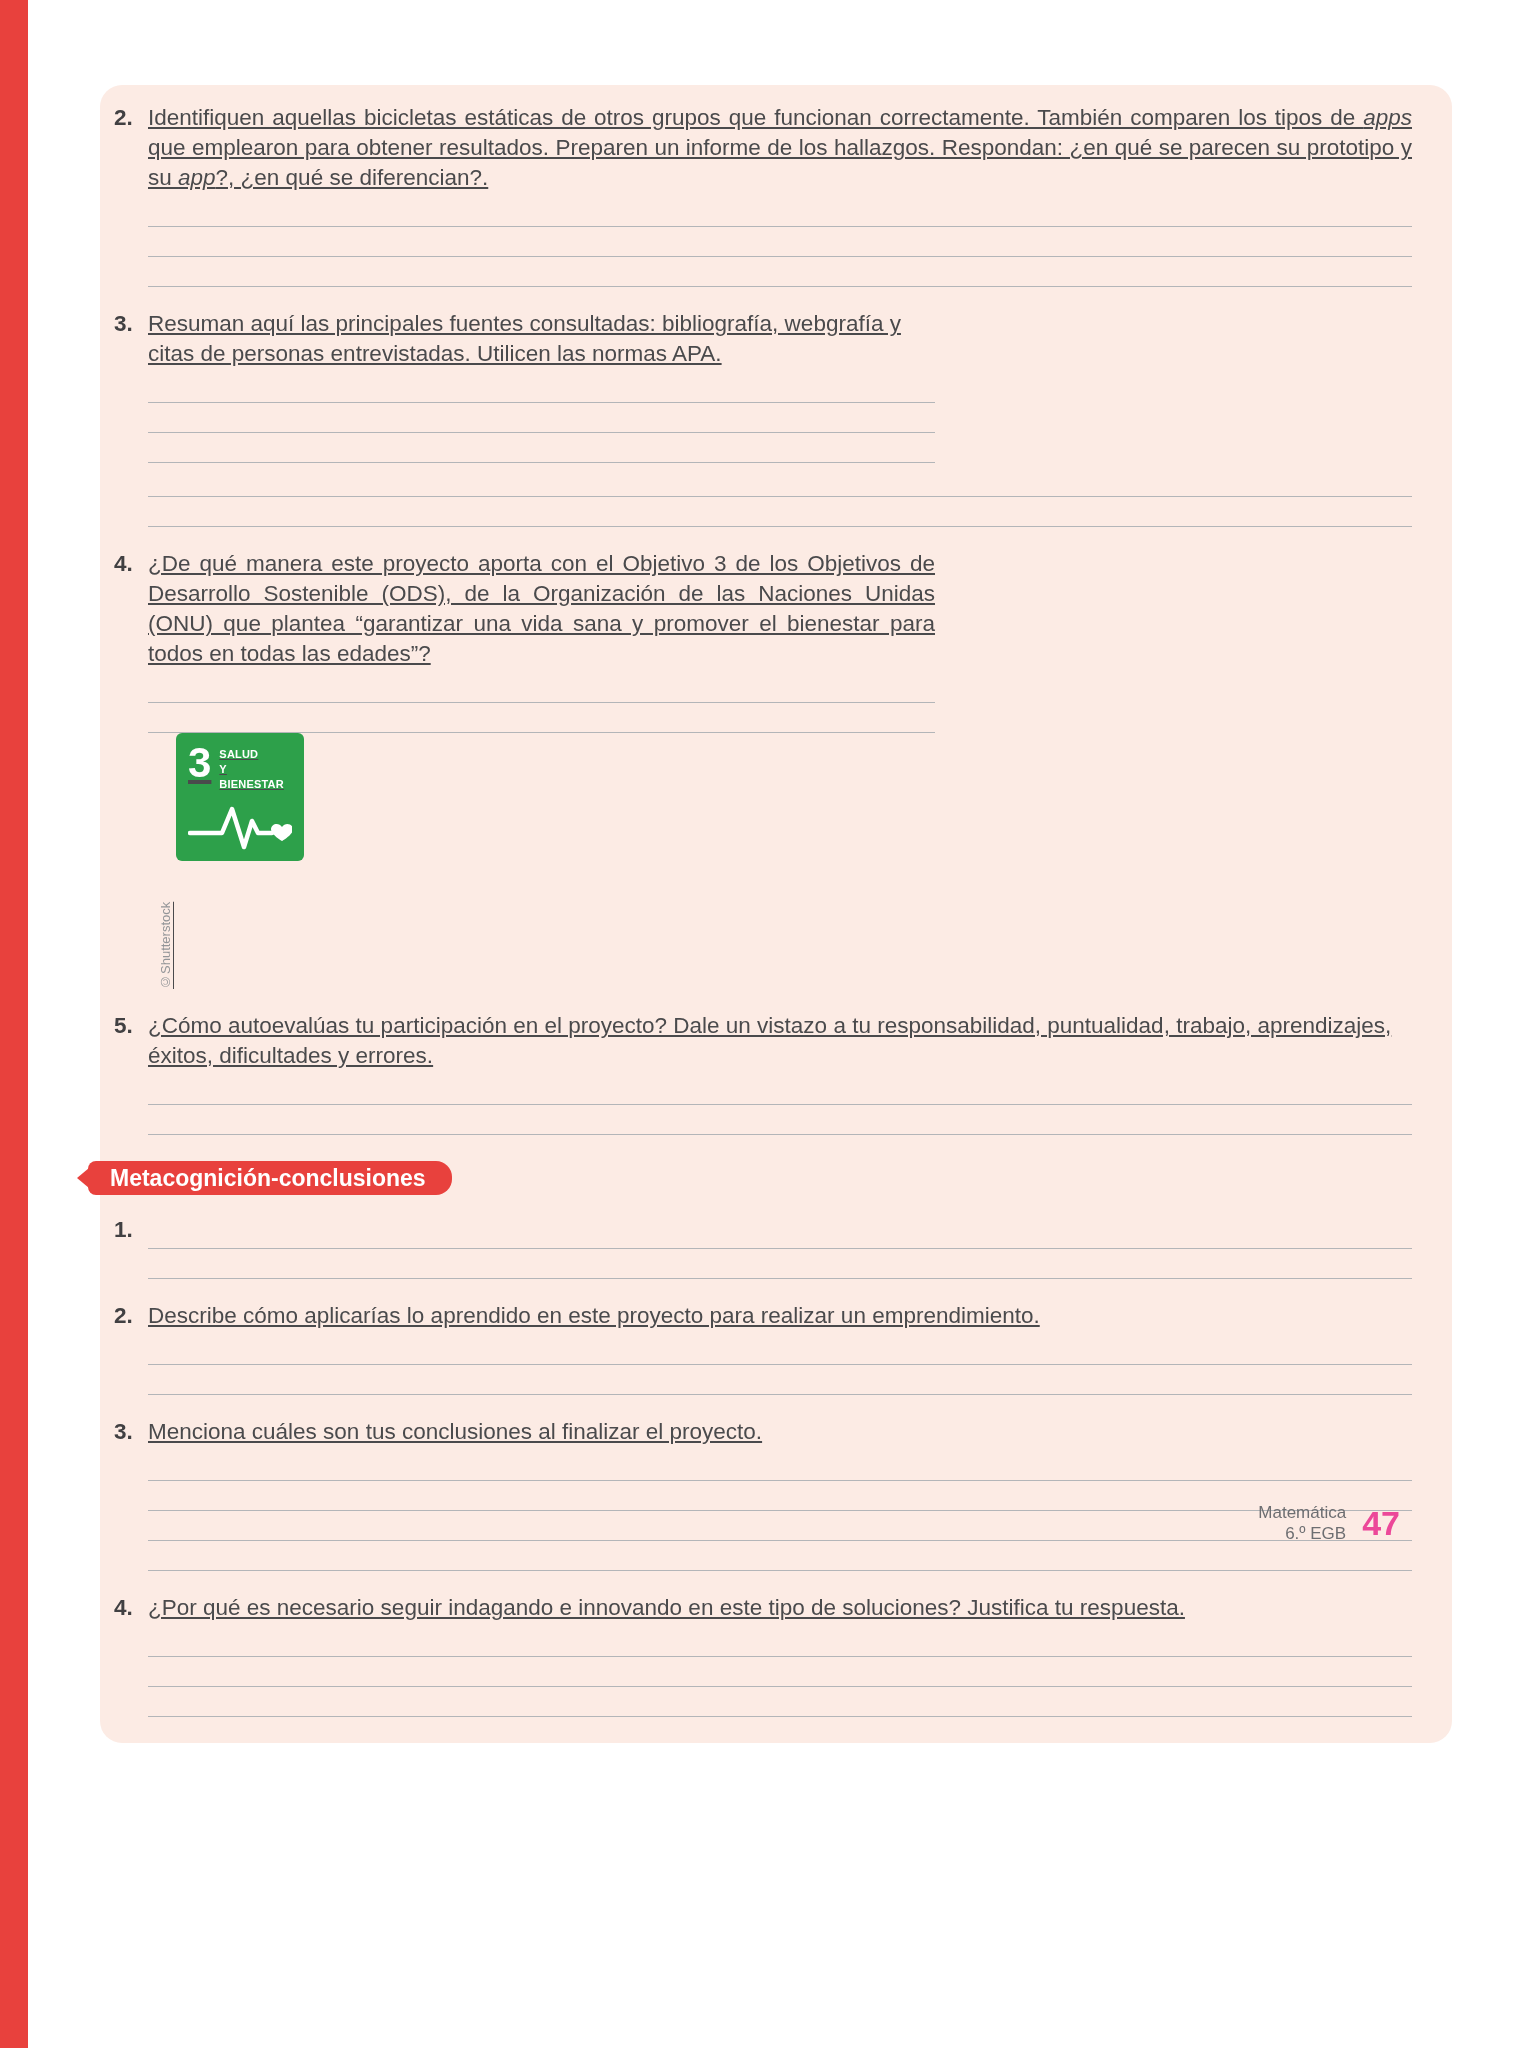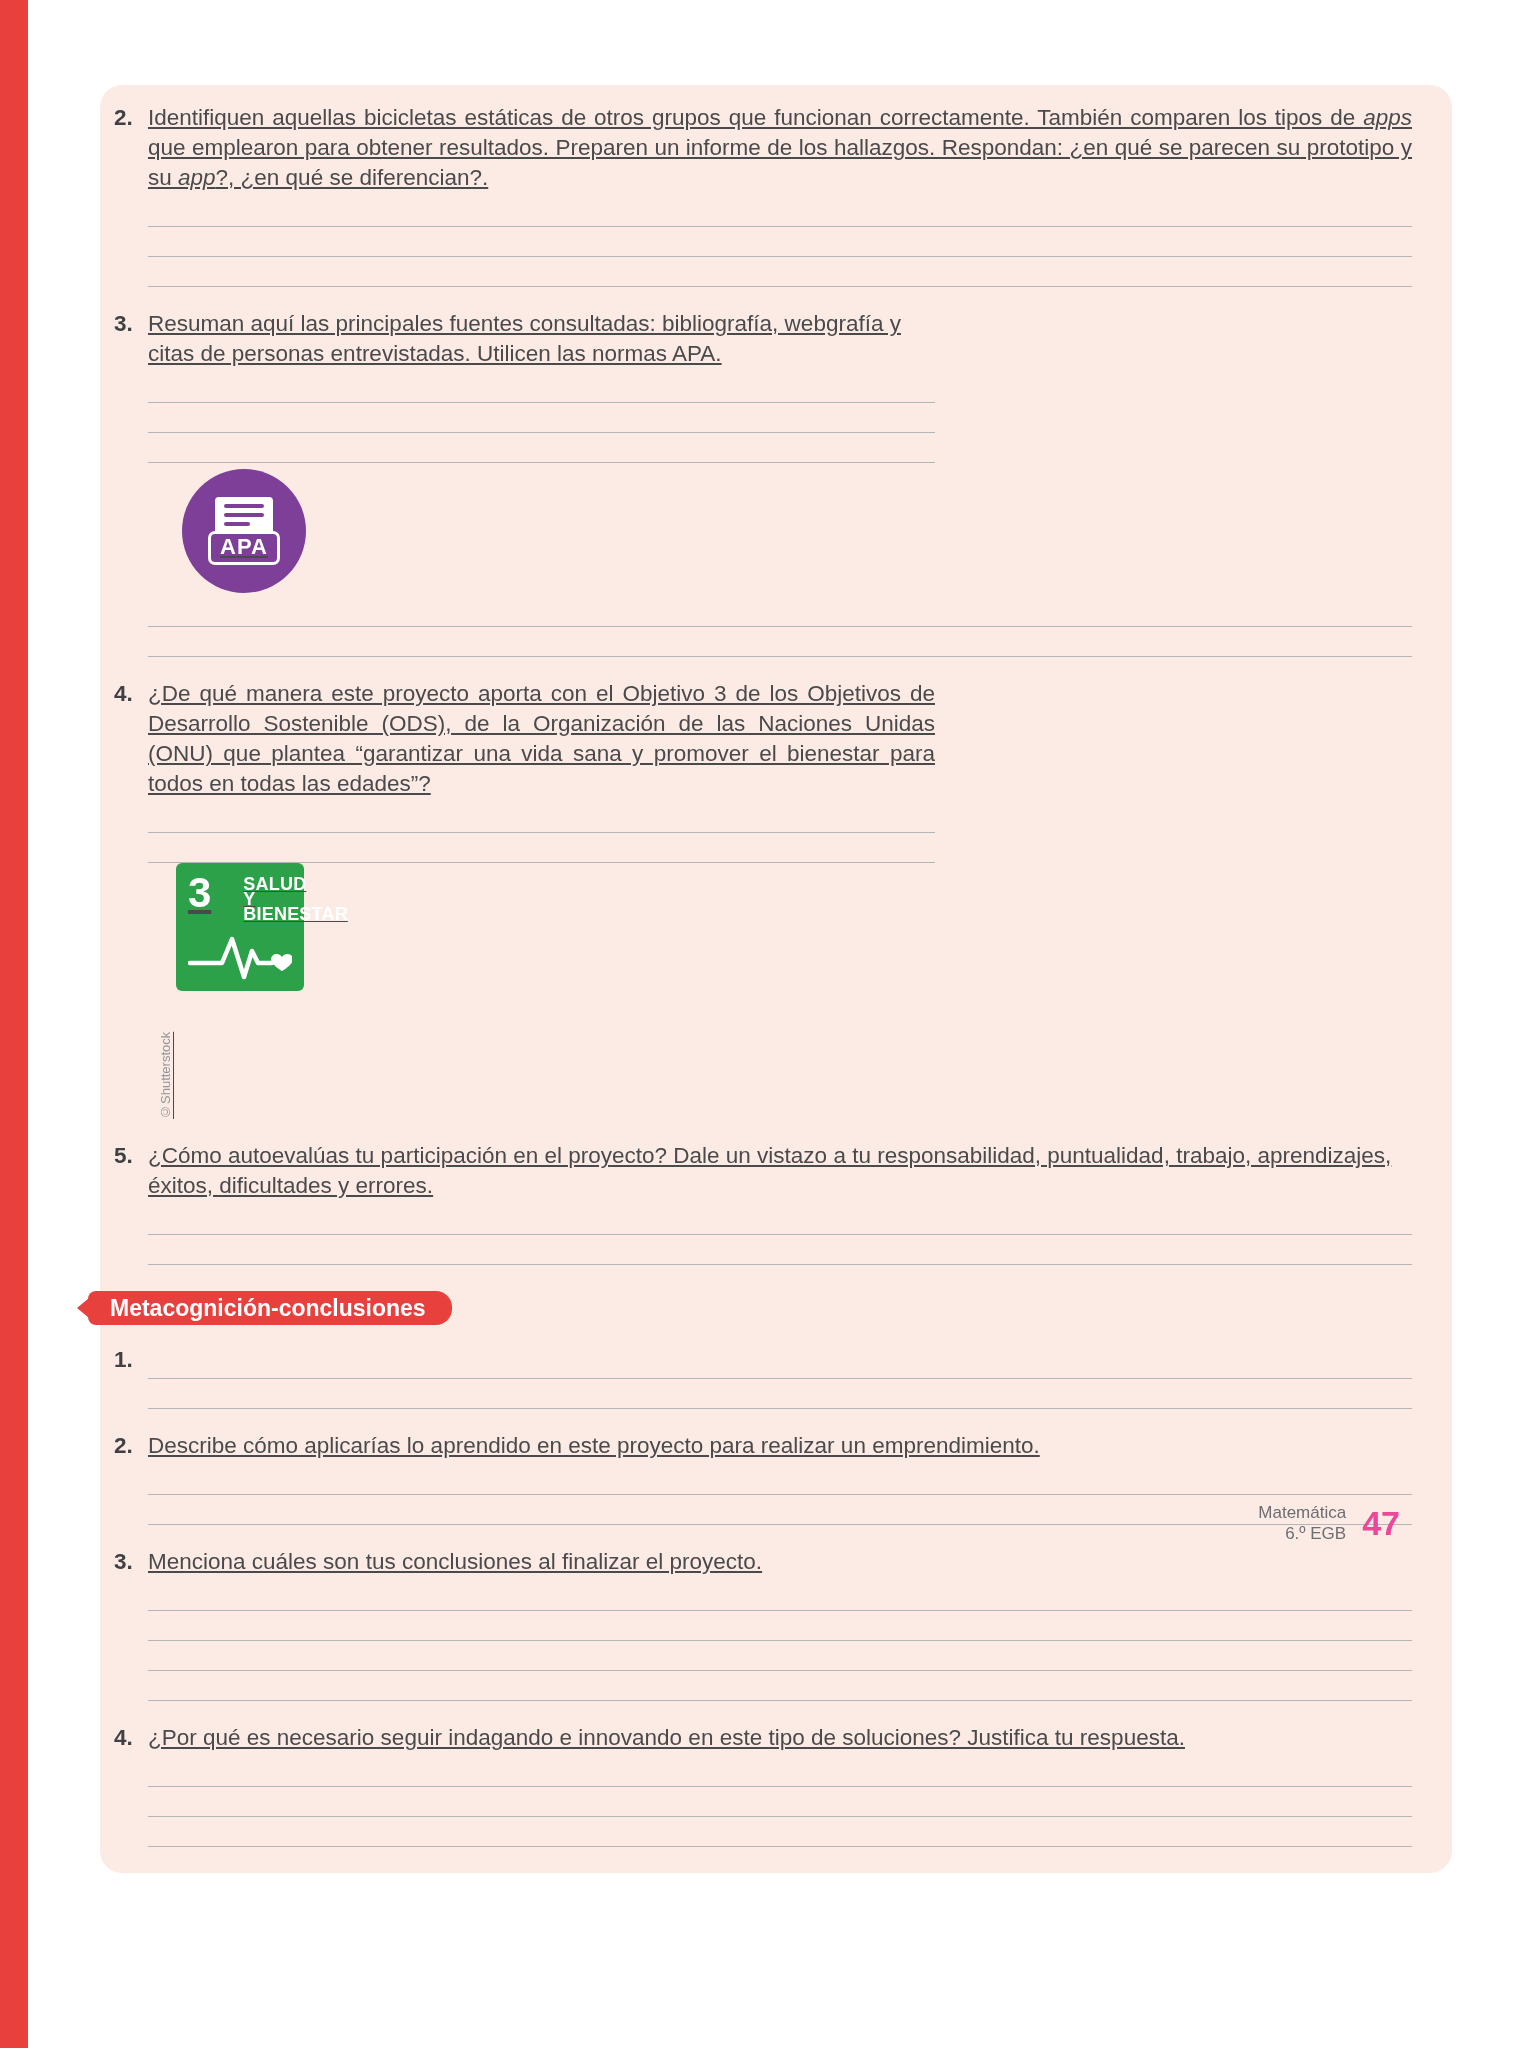--- a/index.html
+++ b/index.html
@@ -50,21 +50,21 @@
   }
 
   
   .sdg {
     flex:none; width:128px; height:128px; background:#2da04a; border-radius:6px;
     margin-left:28px; padding:10px 10px 8px 12px; color:#ffffff;
     display:flex; flex-direction:column; justify-content:space-between;
   }
   .sdg-top { display:flex; align-items:flex-start; gap:8px; }
   .sdg-num { font-size:42px; font-weight:bold; line-height:40px; }
-  .sdg-title { font-size:18px; font-weight:bold; line-height:15px; padding-top:4px; letter-spacing:0.2px;margin-left:24px; }
+  .sdg-title { font-size:11px; font-weight:bold; line-height:15px; padding-top:4px; letter-spacing:0.2px; }
   .sdg-ecg { width:104px; height:52px; }
 
   .credit {
     flex:none; writing-mode:vertical-rl; transform:rotate(180deg);
     font-size:13px; color:#939598; margin-left:10px; height:128px; text-align:left;
   }
 
   
   .badge-row { margin-top:26px; margin-left:-26px; }
   .badge {
@@ -112,28 +112,20 @@
       <div class="qnum">3.</div>
       <div class="qbody">
         <div class="row">
           <div class="col-narrow">
             <p class="qtext">Resuman aquí las principales fuentes consultadas: bibliografía, webgrafía y citas de personas entrevistadas. Utilicen las normas APA.</p>
             <div class="lines">
               <div class="answer-line"></div>
               <div class="answer-line"></div>
               <div class="answer-line"></div>
             </div>
-          </div>
-          <div class="apa">
-            <div class="apa-doc">
-              <i></i>
-                <i></i>
-                <i class="half"></i>
-            </div>
-            <div class="apa-label">APA</div>
           </div>
         </div>
         <div class="lines">
           <div class="answer-line"></div>
           <div class="answer-line"></div>
         </div>
       </div>
     </section>
 
     <section class="q">

